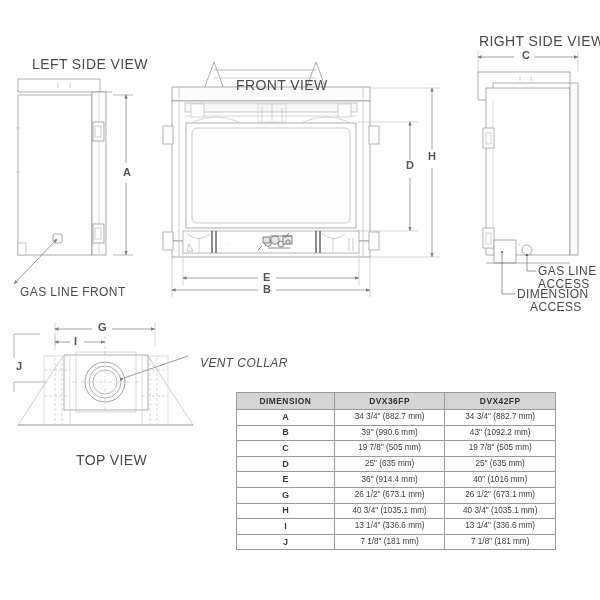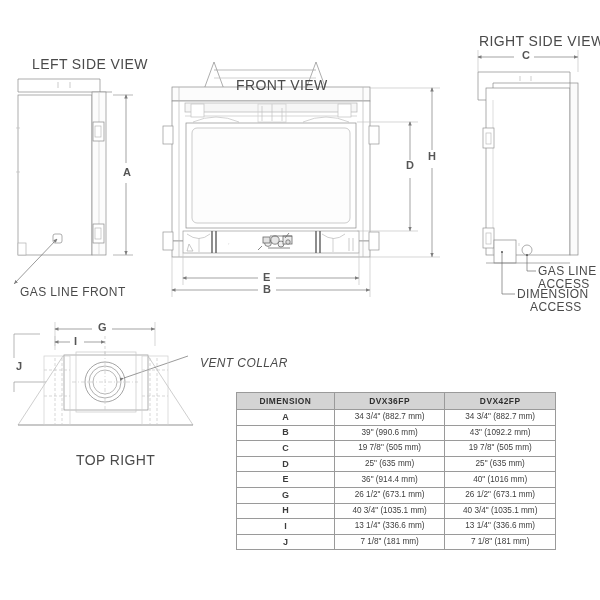--- a/index.html
+++ b/index.html
@@ -279,21 +279,21 @@
 
     </g>
   </svg>
 
   <div class="lbl view-title" style="left:32px;top:56px;">LEFT SIDE VIEW</div>
 
   <div class="lbl view-title" style="left:236px;top:70px;margin-top:7px;">FRONT VIEW</div>
 
   <div class="lbl view-title" style="left:479px;top:33px;">RIGHT SIDE VIEW</div>
 
-  <div class="lbl view-title" style="left:76px;top:452px;">TOP RIGHT</div>
+  <div class="lbl view-title" style="left:76px;top:452px;">TOP VIEW</div>
 
   <div class="lbl" style="left:20px;top:285px;">GAS LINE FRONT</div>
 
   <div class="lbl" style="left:538px;top:264px;">GAS LINE</div>
   <div class="lbl" style="left:538px;top:277px;">ACCESS</div>
 
   <div class="lbl" style="left:517px;top:287px;">DIMENSION</div>
   <div class="lbl" style="left:530px;top:300px;">ACCESS</div>
 
   <div class="lbl" style="left:200px;top:356px;font-style:italic;">VENT COLLAR</div>

